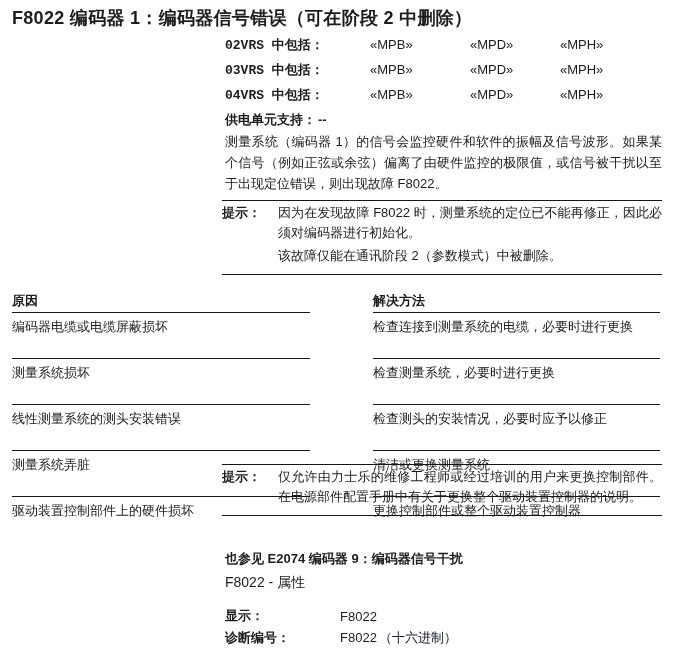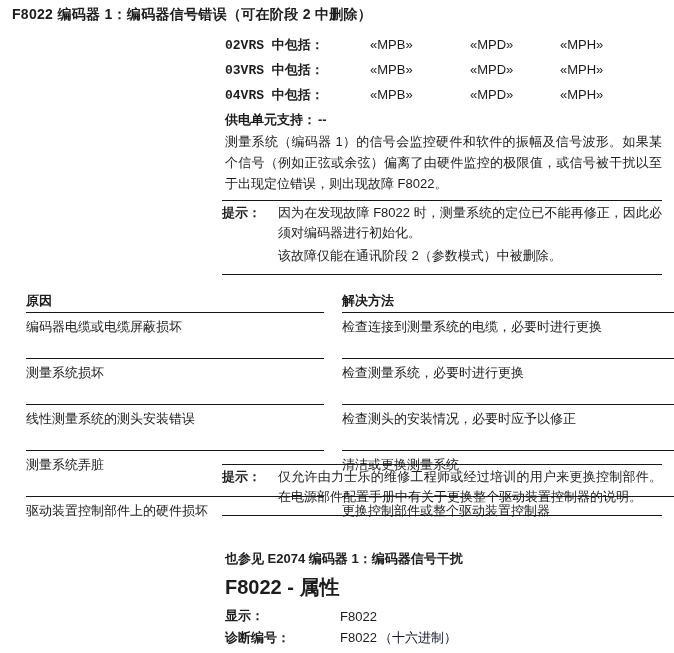--- a/index.html
+++ b/index.html
@@ -5,21 +5,21 @@
   html,body{margin:0;padding:0;}
   body{
     width:674px;height:653px;position:relative;overflow:hidden;
     background:#ffffff;color:#1c1c1c;
     font-family:"Liberation Sans","DejaVu Sans",sans-serif;
     font-size:13px;
   }
   .abs{position:absolute;}
   .page-title{
     left:12px;top:6px;width:650px;
-    font-size:14px;font-weight:700;letter-spacing:.3px;
+    font-size:18px;font-weight:700;letter-spacing:.3px;
   }
   
   .versions{left:225px;top:32px;width:436px;}
   .ver-row{display:grid;grid-template-columns:145px 100px 90px auto;height:25px;align-items:center;}
   .ver-label{font-weight:700;font-family:Liberation Mono, monospace;}
   .supply-row{height:25px;display:flex;align-items:center;}
   .supply-label{font-weight:700;}
   .supply-value{font-weight:700;margin-left:2px;}
   
   .desc{left:225px;top:131px;width:437px;line-height:21px;text-align:justify;}
@@ -30,29 +30,29 @@
     padding:2px 0 8px;
     display:grid;grid-template-columns:56px 1fr;box-sizing:border-box;
   }
   .note-1{top:200px;}
   .note-2{top:464px;}
   .note-label{font-weight:700;line-height:20px;}
   .note-body p{margin:0 0 3px;line-height:20px;text-align:justify;}
   .note-body p:last-child{margin-bottom:0;}
   
   .cause-table{
-    left:26px;top:293px;width:648px;
-    display:grid;grid-template-columns:298px 1fr;column-gap:18px;
+    left:12px;top:293px;width:648px;
+    display:grid;grid-template-columns:298px 1fr;column-gap:63px;
   }
   .t-cell{line-height:15px;padding:6px 0 24px;border-bottom:1.5px solid #161616;}
   .t-head{font-weight:700;padding:0 0 4px;}
   .t-last{border-bottom:none;}
   
   .see-also{left:225px;top:550px;width:437px;font-weight:700;}
-  .prop-heading{left:225px;top:574px;font-size:20px;font-weight:700;}
+  .prop-heading{left:225px;top:574px;font-size:14px;font-weight:400;}
   .prop-rows{left:225px;top:605px;width:437px;}
   .prop-row{display:grid;grid-template-columns:115px auto;height:22px;align-items:center;}
   .prop-label{font-weight:700;}
   .prop-suffix{color:#0f172a;margin-left:2px;}
 </style>
 </head>
 <body>
 
 <div class="abs page-title">F8022 编码器 1：编码器信号错误（可在阶段 2 中删除）</div>
 
@@ -111,21 +111,21 @@
   <div class="t-cell t-last">更换控制部件或整个驱动装置控制器</div>
 </div>
 
 <div class="abs note note-2">
   <div class="note-label">提示：</div>
   <div class="note-body">
     <p>仅允许由力士乐的维修工程师或经过培训的用户来更换控制部件。在电源部件配置手册中有关于更换整个驱动装置控制器的说明。</p>
   </div>
 </div>
 
-<div class="abs see-also">也参见 E2074 编码器 1：编码器信号干扰</div>
+<div class="abs see-also">也参见 E2074 编码器 9：编码器信号干扰</div>
 
 <div class="abs prop-heading">F8022 - 属性</div>
 
 <div class="abs prop-rows">
   <div class="prop-row">
     <span class="prop-label">显示：</span>
     <span>
       <span>F8022</span><span class="prop-suffix"></span>
     </span>
   </div>

